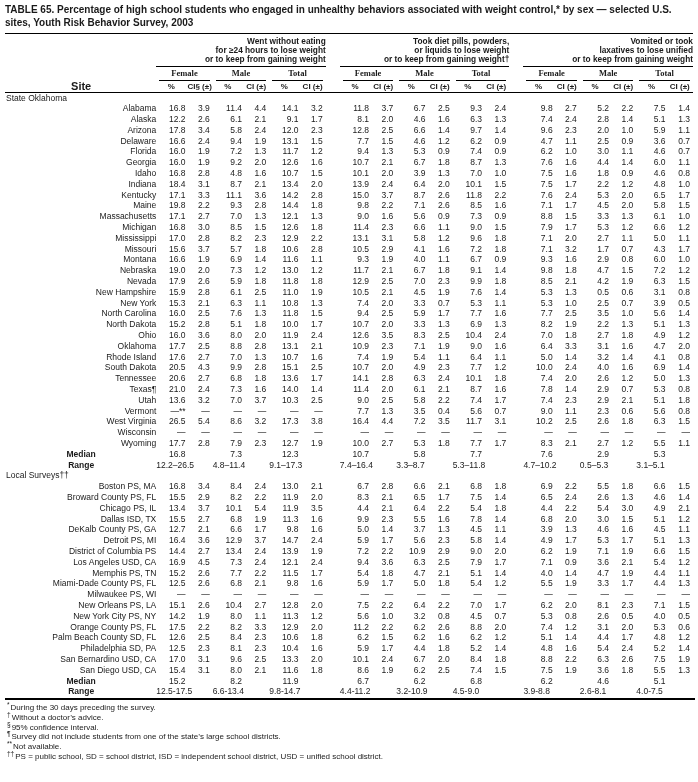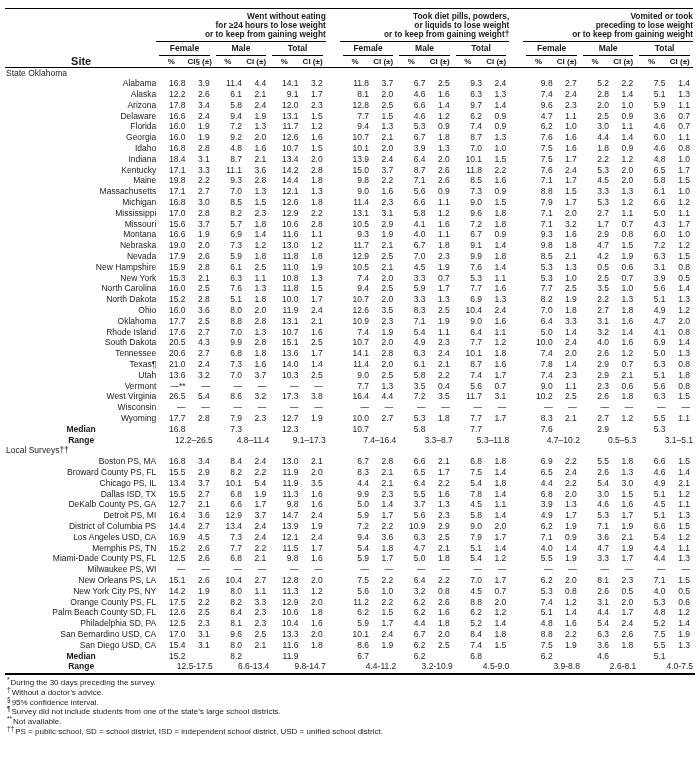--- a/index.html
+++ b/index.html
@@ -9,39 +9,40 @@
   table{border-collapse:collapse;table-layout:fixed;width:688px;margin-top:4px;border-top:1.6px solid #000;}
   col.c-site{width:150px;}
   col.c-pct{width:30px;}
   col.c-ci{width:26px;}
   col.c-sp{width:14px;}
   th,td{padding:0;white-space:nowrap;}
   thead th{font-weight:bold;}
   th.siteh{text-align:center;vertical-align:bottom;font-size:11px;line-height:10px;border-bottom:1.6px solid #000;padding:0 0 1px 1px;}
   th.group{font-size:8.3px;line-height:9px;text-align:right;border-bottom:1px solid #000;padding:3px 0 2px 0;}
   th.pair{padding-top:2px;vertical-align:bottom;}
-  .plbl{font-size:8.5px;line-height:9.5px;text-align:center;border-bottom:1px solid #000;margin:0 3px;padding-bottom:1px;}
+  .plbl{font-size:8.5px;line-height:9.5px;text-align:center;border-bottom:1px solid #000;margin:0 3px;padding-bottom:1px;font-family:Liberation Serif, serif;}
   tr.cols th{font-size:8px;line-height:11px;border-bottom:1.6px solid #000;text-align:center;overflow:visible;}
   tr.cols td.sp{border-bottom:1.6px solid #000;}
   tbody td{font-size:8.5px;line-height:10.8px;overflow:visible;}
   td.sec{text-align:left;padding-left:1px;}
   td.site{text-align:right;padding-left:8px;}
   td.slbl{text-align:center;padding-left:1px;font-weight:bold;}
   td.pct{text-align:right;padding-right:1px;}
   td.ci{text-align:right;padding-right:3px;}
-  td.range{text-align:right;}
+  td.range{text-align:left;}
   td.sp{}
   .footnotes{width:688px;border-top:2px solid #000;margin-top:1px;padding:3px 0 0 2px;}
   .fn{font-size:8px;line-height:9.7px;padding-left:13px;text-indent:-13px;}
   .fnm{font-size:6.5px;position:relative;top:-3px;padding-right:1px;}
 </style>
 </head>
 <body>
 
 <div class="wrap">
+  <div class="title">TABLE 65. Percentage of high school students who engaged in unhealthy behaviors associated with weight control,* by sex — selected U.S. sites, Youth Risk Behavior Survey, 2003</div>
 
   <table>
     <colgroup>
       <col class="c-site">
       <col class="c-pct">
         <col class="c-ci">
         <col class="c-pct">
         <col class="c-ci">
         <col class="c-pct">
         <col class="c-ci">
@@ -70,21 +71,21 @@
         </th>
         <td class="sp"></td>
         <th class="group" colspan="6">
           <div>Took diet pills, powders,</div>
           <div>or liquids to lose weight</div>
           <div>or to keep from gaining weight†</div>
         </th>
         <td class="sp"></td>
         <th class="group" colspan="6">
           <div>Vomited or took</div>
-          <div>preceding to lose weight</div>
+          <div>laxatives to lose unified</div>
           <div>or to keep from gaining weight</div>
         </th>
       </tr>
       <tr>
         <th class="pair" colspan="2">
             <div class="plbl">Female</div>
           </th>
         <th class="pair" colspan="2">
             <div class="plbl">Male</div>
           </th>

